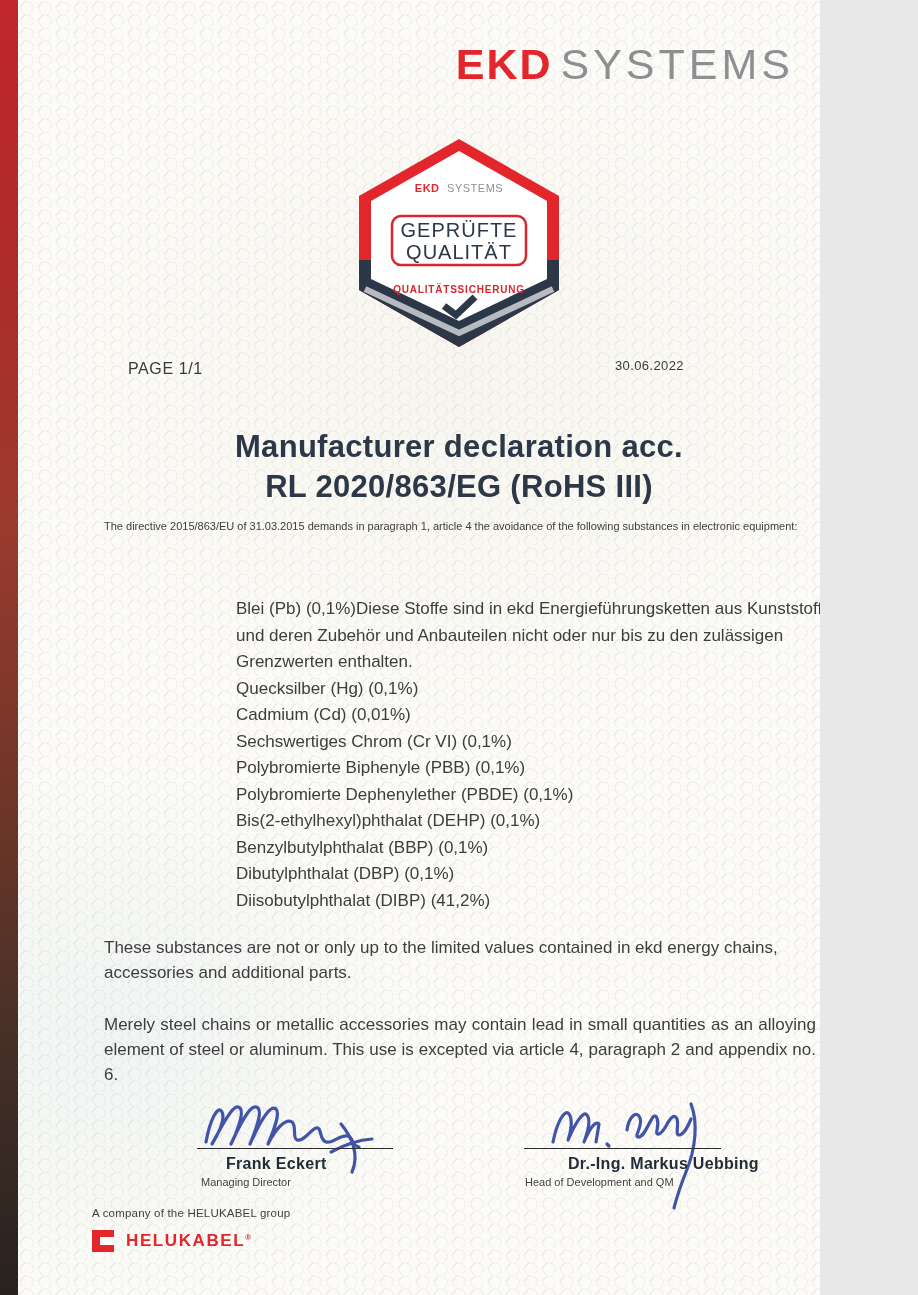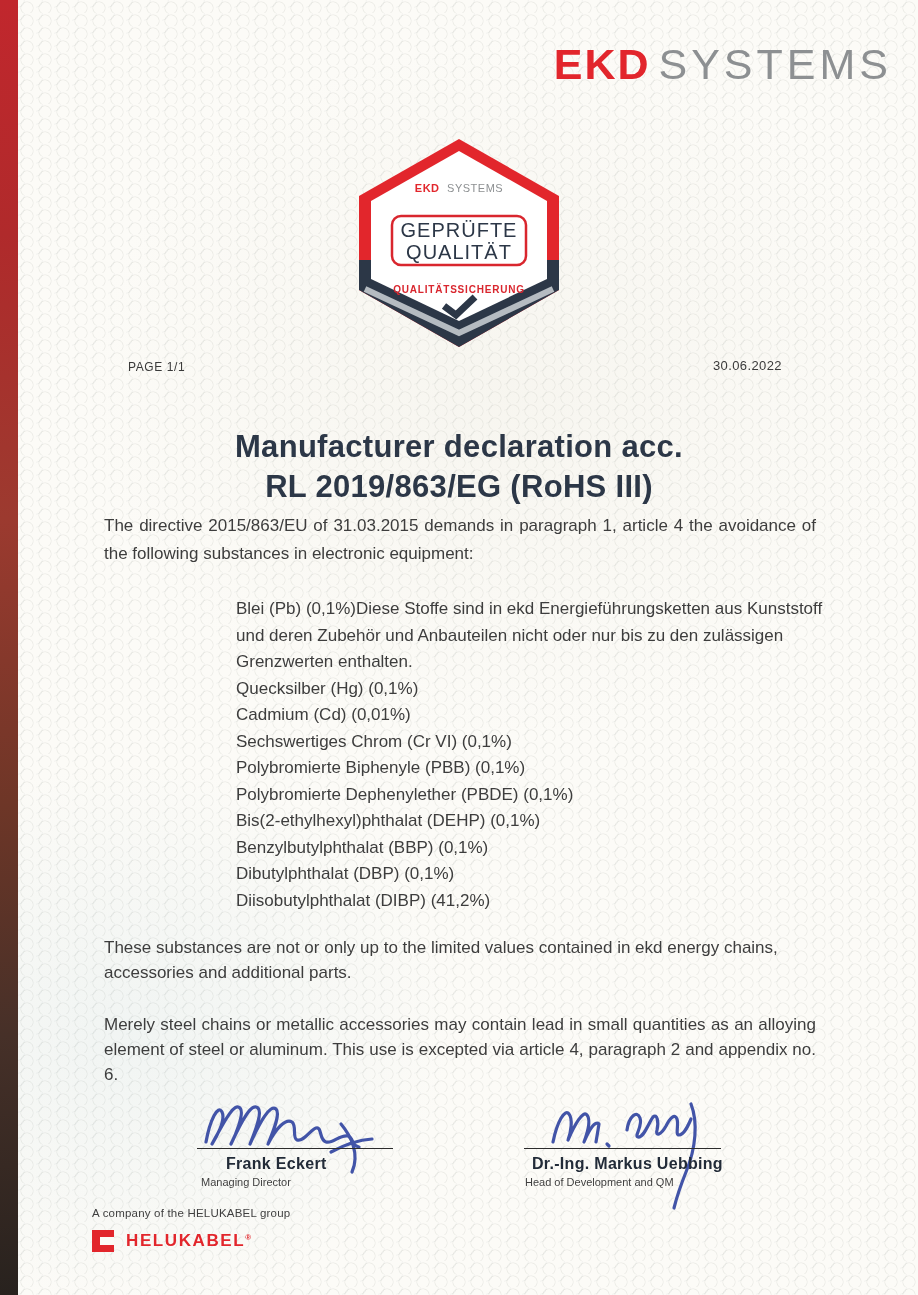--- a/index.html
+++ b/index.html
@@ -1,58 +1,58 @@
 <!DOCTYPE html>
 <html><head>
 <meta charset="utf-8">
 <style>
   html,body{margin:0;padding:0;background:#e8e8e8;}
   .page{
-    position:relative;width:918px;height:1295px;overflow:hidden;
+    position:relative;width:820px;height:1295px;overflow:hidden;
     font-family:"Liberation Sans",sans-serif;
     background-color:#fcfbf7;
     background-image:
       radial-gradient(ellipse 500px 420px at 14% 80%, rgba(140,185,205,0.10), transparent 65%),
       radial-gradient(ellipse 600px 500px at 55% 30%, rgba(210,205,185,0.12), transparent 70%),
       radial-gradient(circle at 9px 8px, rgba(0,0,0,0) 5.4px, rgba(172,174,162,0.20) 6px, rgba(0,0,0,0) 7px),
       radial-gradient(circle at 0px 1px, rgba(0,0,0,0) 5.4px, rgba(168,176,176,0.16) 6px, rgba(0,0,0,0) 7px);
     background-size:100% 100%,100% 100%,18px 13px,18px 13px;
   }
   .abs{position:absolute;}
   
   .stripe{left:0;top:0;width:18px;height:1295px;
     background:linear-gradient(180deg,#c1272d 0%,#b02a2b 18%,#9c3a2f 40%,#6e3627 62%,#463028 80%,#28221e 100%);}
   
   .brand{top:40px;right:26px;font-size:43px;letter-spacing:1px;white-space:nowrap;}
   .brand .bold{font-weight:bold;color:#e2262c;letter-spacing:2px;}
   .brand .light{color:#8d9092;letter-spacing:4px;margin-left:8px;}
   
-  .page-label{left:128px;top:360px;font-size:12px;color:#3a3a3a;letter-spacing:0.6px;}
+  .page-label{left:128px;top:360px;font-size:16px;color:#3a3a3a;letter-spacing:0.6px;}
   .date{top:358px;right:136px;font-size:13px;color:#3a3a3a;letter-spacing:0.4px;}
   
   .title{left:0;top:407px;width:918px;text-align:center;color:#2c3747;
     font-size:31px;font-weight:bold;line-height:40px;letter-spacing:0.3px;margin-top:20px;}
   
-  .intro{left:104px;top:512px;width:712px;font-size:17px;line-height:28px;color:#3d3d3d;
+  .intro{left:104px;top:512px;width:712px;font-size:11px;line-height:28px;color:#3d3d3d;
     text-align:justify;text-align-last:left;}
   .substances{left:228px;top:596px;width:592px;font-size:17px;line-height:26.5px;color:#3d3d3d;margin-left:8px;}
   .para{left:104px;width:712px;font-size:17px;line-height:25px;color:#3d3d3d;}
   .para.justify{text-align:justify;text-align-last:left;}
   .p2{top:935px;}
   .p3{top:1012px;}
   
   .badge{left:357px;top:139px;width:204px;height:208px;}
   .badge text{font-family:"Liberation Sans",sans-serif;}
   
   .sig-line{height:0;border-top:1.5px solid #2c2c2c;}
   .sig-line.l{left:197px;top:1148px;width:196px;}
   .sig-line.r{left:524px;top:1148px;width:197px;}
   .sig-name{font-size:16px;font-weight:bold;color:#222b38;letter-spacing:0.3px;margin-left:25px;}
   .sig-name.l{left:201px;top:1155px;}
-  .sig-name.r{left:507px;top:1155px;}
+  .sig-name.r{left:543px;top:1155px;}
   .sig-role{font-size:11px;color:#3f3f3f;}
   .sig-role.l{left:201px;top:1176px;}
   .sig-role.r{left:525px;top:1176px;}
   .sig-ink{pointer-events:none;}
   .sig-ink.l{left:198px;top:1092px;}
   .sig-ink.r{left:545px;top:1086px;}
   
   .foot-line{left:92px;top:1207px;font-size:11.5px;color:#3f3f3f;letter-spacing:0.2px;}
   .helu{left:92px;top:1230px;display:flex;align-items:center;text-align:right;}
   .helu .mark{display:block;}
@@ -91,21 +91,21 @@
     <text x="102" y="98" text-anchor="middle" font-size="20" letter-spacing="1" fill="#2c3747">GEPRÜFTE</text>
     <text x="102" y="120" text-anchor="middle" font-size="20" letter-spacing="1" fill="#2c3747">QUALITÄT</text>
     <text x="102" y="154" text-anchor="middle" font-size="10" font-weight="bold" letter-spacing="0.8" fill="#d9262e">QUALITÄTSSICHERUNG</text>
   </svg>
 
   <div class="abs page-label">PAGE 1/1</div>
   <div class="abs date">30.06.2022</div>
 
   <div class="abs title">
     <div>Manufacturer declaration acc.</div>
-    <div>RL 2019/863/EG (RoHS III)</div>
+    <div>RL 2020/863/EG (RoHS III)</div>
   </div>
 
   <div class="abs intro">The directive 2015/863/EU of 31.03.2015 demands in paragraph 1, article 4 the avoidance of the following substances in electronic equipment:</div>
 
   <div class="abs substances">
     <div>Blei (Pb) (0,1%)Diese Stoffe sind in ekd Energieführungsketten aus Kunststoff und deren Zubehör und Anbauteilen nicht oder nur bis zu den zulässigen Grenzwerten enthalten.</div>
     <div>Quecksilber (Hg) (0,1%)</div>
     <div>Cadmium (Cd) (0,01%)</div>
     <div>Sechswertiges Chrom (Cr VI) (0,1%)</div>
     <div>Polybromierte Biphenyle (PBB) (0,1%)</div>

